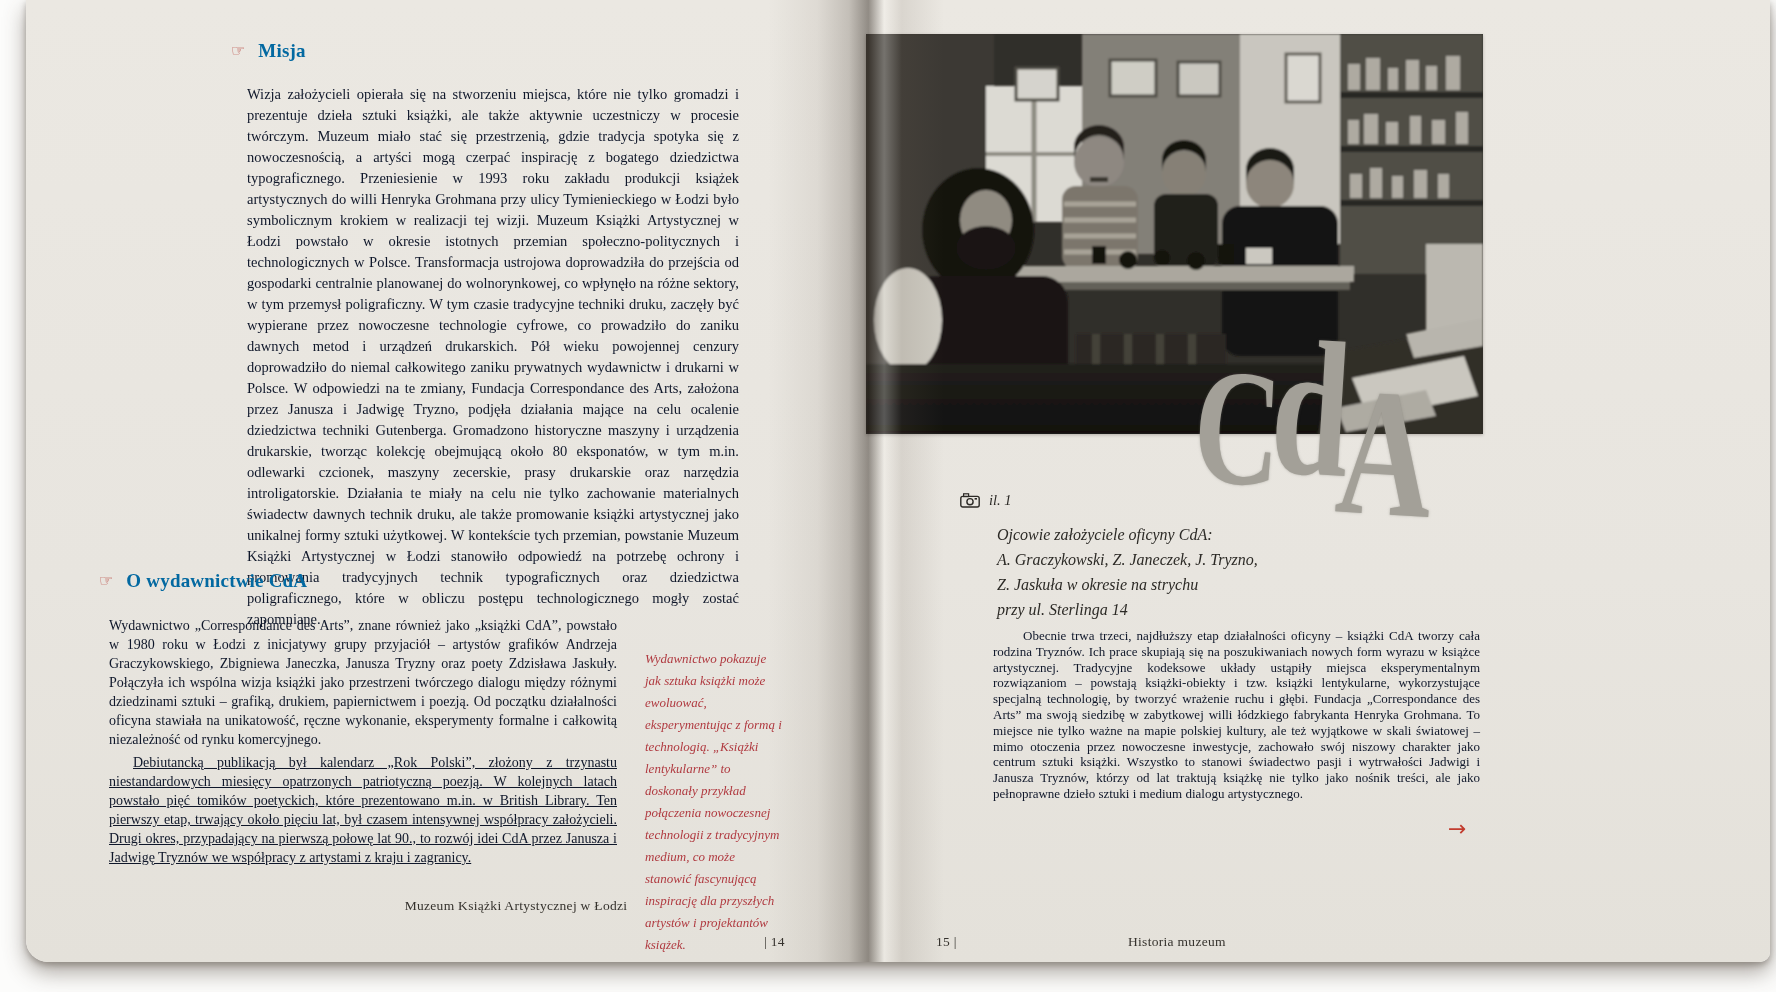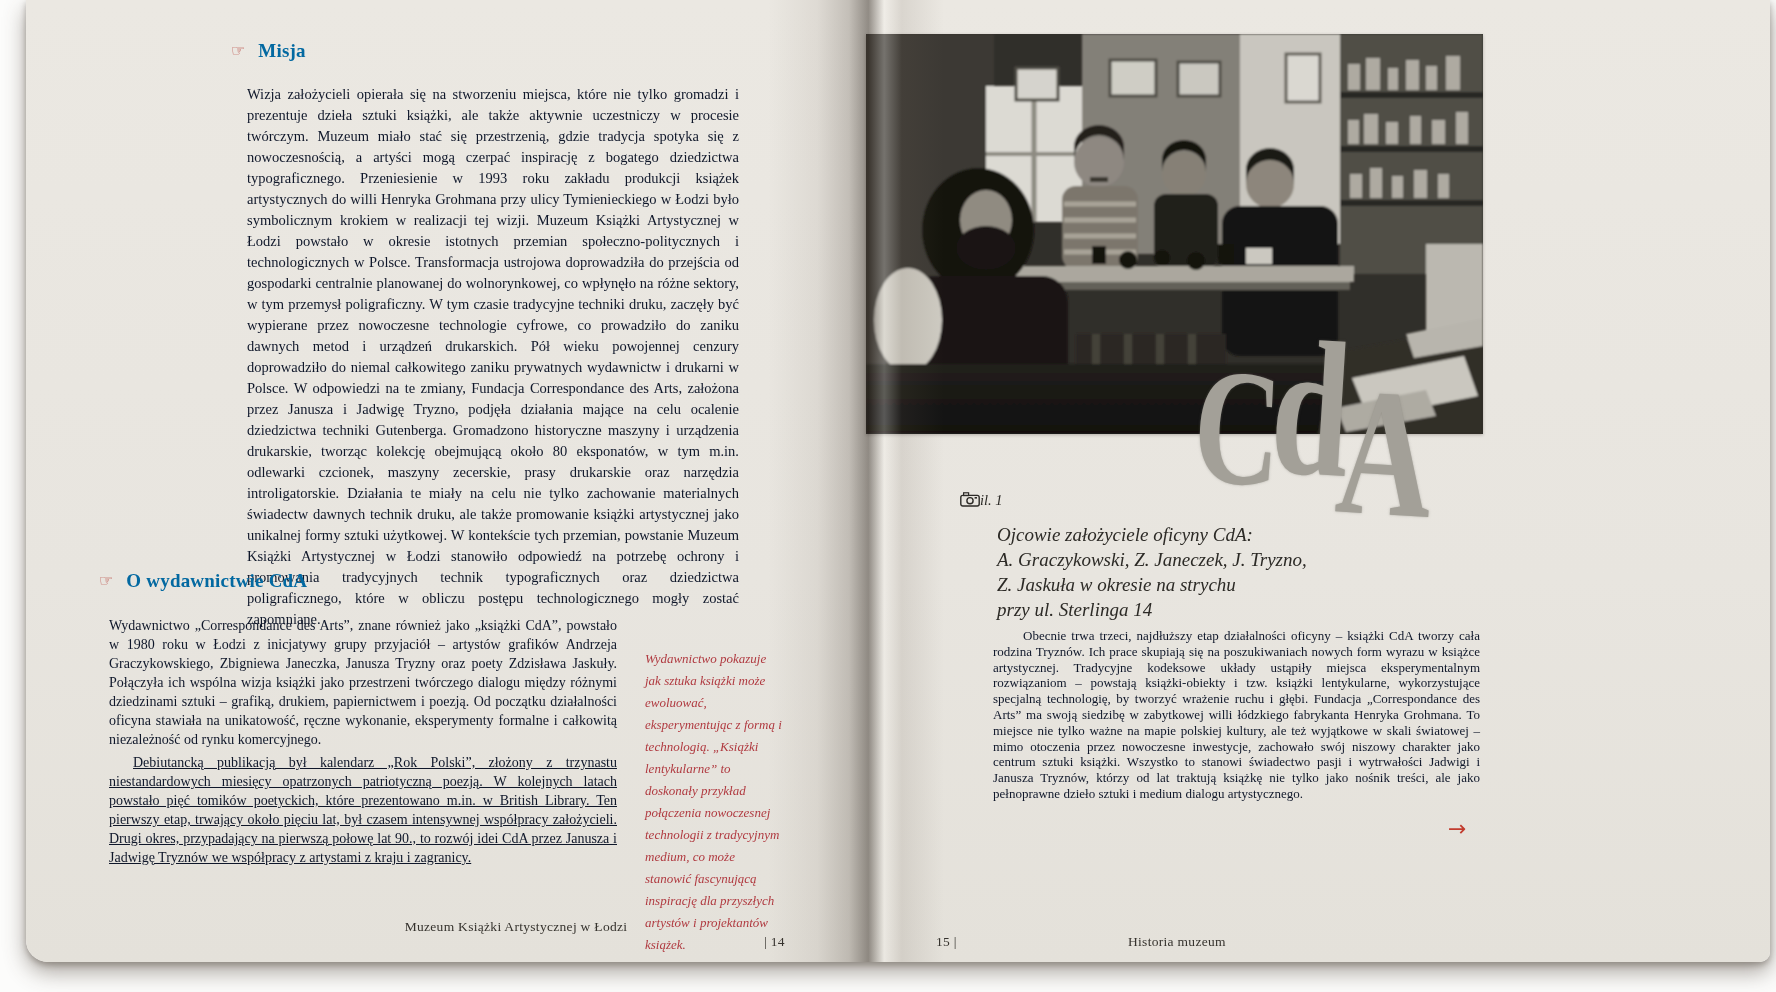--- a/index.html
+++ b/index.html
@@ -36,36 +36,36 @@
   #sec2-head{left:99px;top:570px;}
   #sec2-body{left:105px;top:612px;width:516px;font-size:14px;line-height:19px;}
   #sec2-body p{margin:4px;}
   #sec2-body p.indent{text-indent:24px;text-decoration:underline;}
   #margin-note{
     left:645px;top:648px;width:138px;
     font-size:13px;line-height:22px;font-style:italic;
     color:#b03a40;text-align:left;
   }
   .footer-text{font-size:13.5px;letter-spacing:.3px;color:#35322d;}
-  #lfooter-title{left:330px;top:919px;width:372px;text-align:center;}
+  #lfooter-title{left:330px;top:898px;width:372px;text-align:center;}
   #lfooter-page{left:764px;top:934px;}
   #photo{left:866px;top:34px;width:617px;height:400px;background:#2a2824;box-shadow:0 1px 3px rgba(60,50,40,.3);}
   #cda{
     left:1202px;top:300px;line-height:1;white-space:nowrap;
     font-weight:bold;color:#a3a098;
     transform:rotate(3.5deg) scaleY(1.38);transform-origin:left top;
     text-shadow:0 0 2px rgba(120,118,110,.5);
   }
   #cda span{display:inline-block;position:relative;letter-spacing:-10px;}
   #cda .c{font-size:120px;top:14px;}
   #cda .d{font-size:140px;top:4px;}
   #cda .a{font-size:132px;top:30px;}
-  #caption-marker{left:960px;top:492px;display:flex;align-items:flex-start;}
+  #caption-marker{left:960px;top:492px;display:flex;align-items:center;gap:9px;}
   #caption-marker .fig-label{font-style:italic;font-size:14.5px;}
-  #caption-lines{left:997px;top:522px;font-style:italic;font-size:19px;line-height:25px;color:#2c2a26;}
+  #caption-lines{left:997px;top:522px;font-style:italic;font-size:16px;line-height:25px;color:#2c2a26;}
   #rbody{left:993px;top:628px;width:487px;font-size:13px;line-height:15.8px;text-indent:30px;}
   #rfooter-page{left:936px;top:934px;}
   #rfooter-title{left:1128px;top:934px;width:230px;text-align:left;}
   #next-arrow{
     left:1448px;top:818px;cursor:pointer;
     font-family:"DejaVu Sans",sans-serif;font-size:22px;color:#c23c2e;line-height:1;
   }
   .camera-svg{display:block;}
 </style>
 </head>

